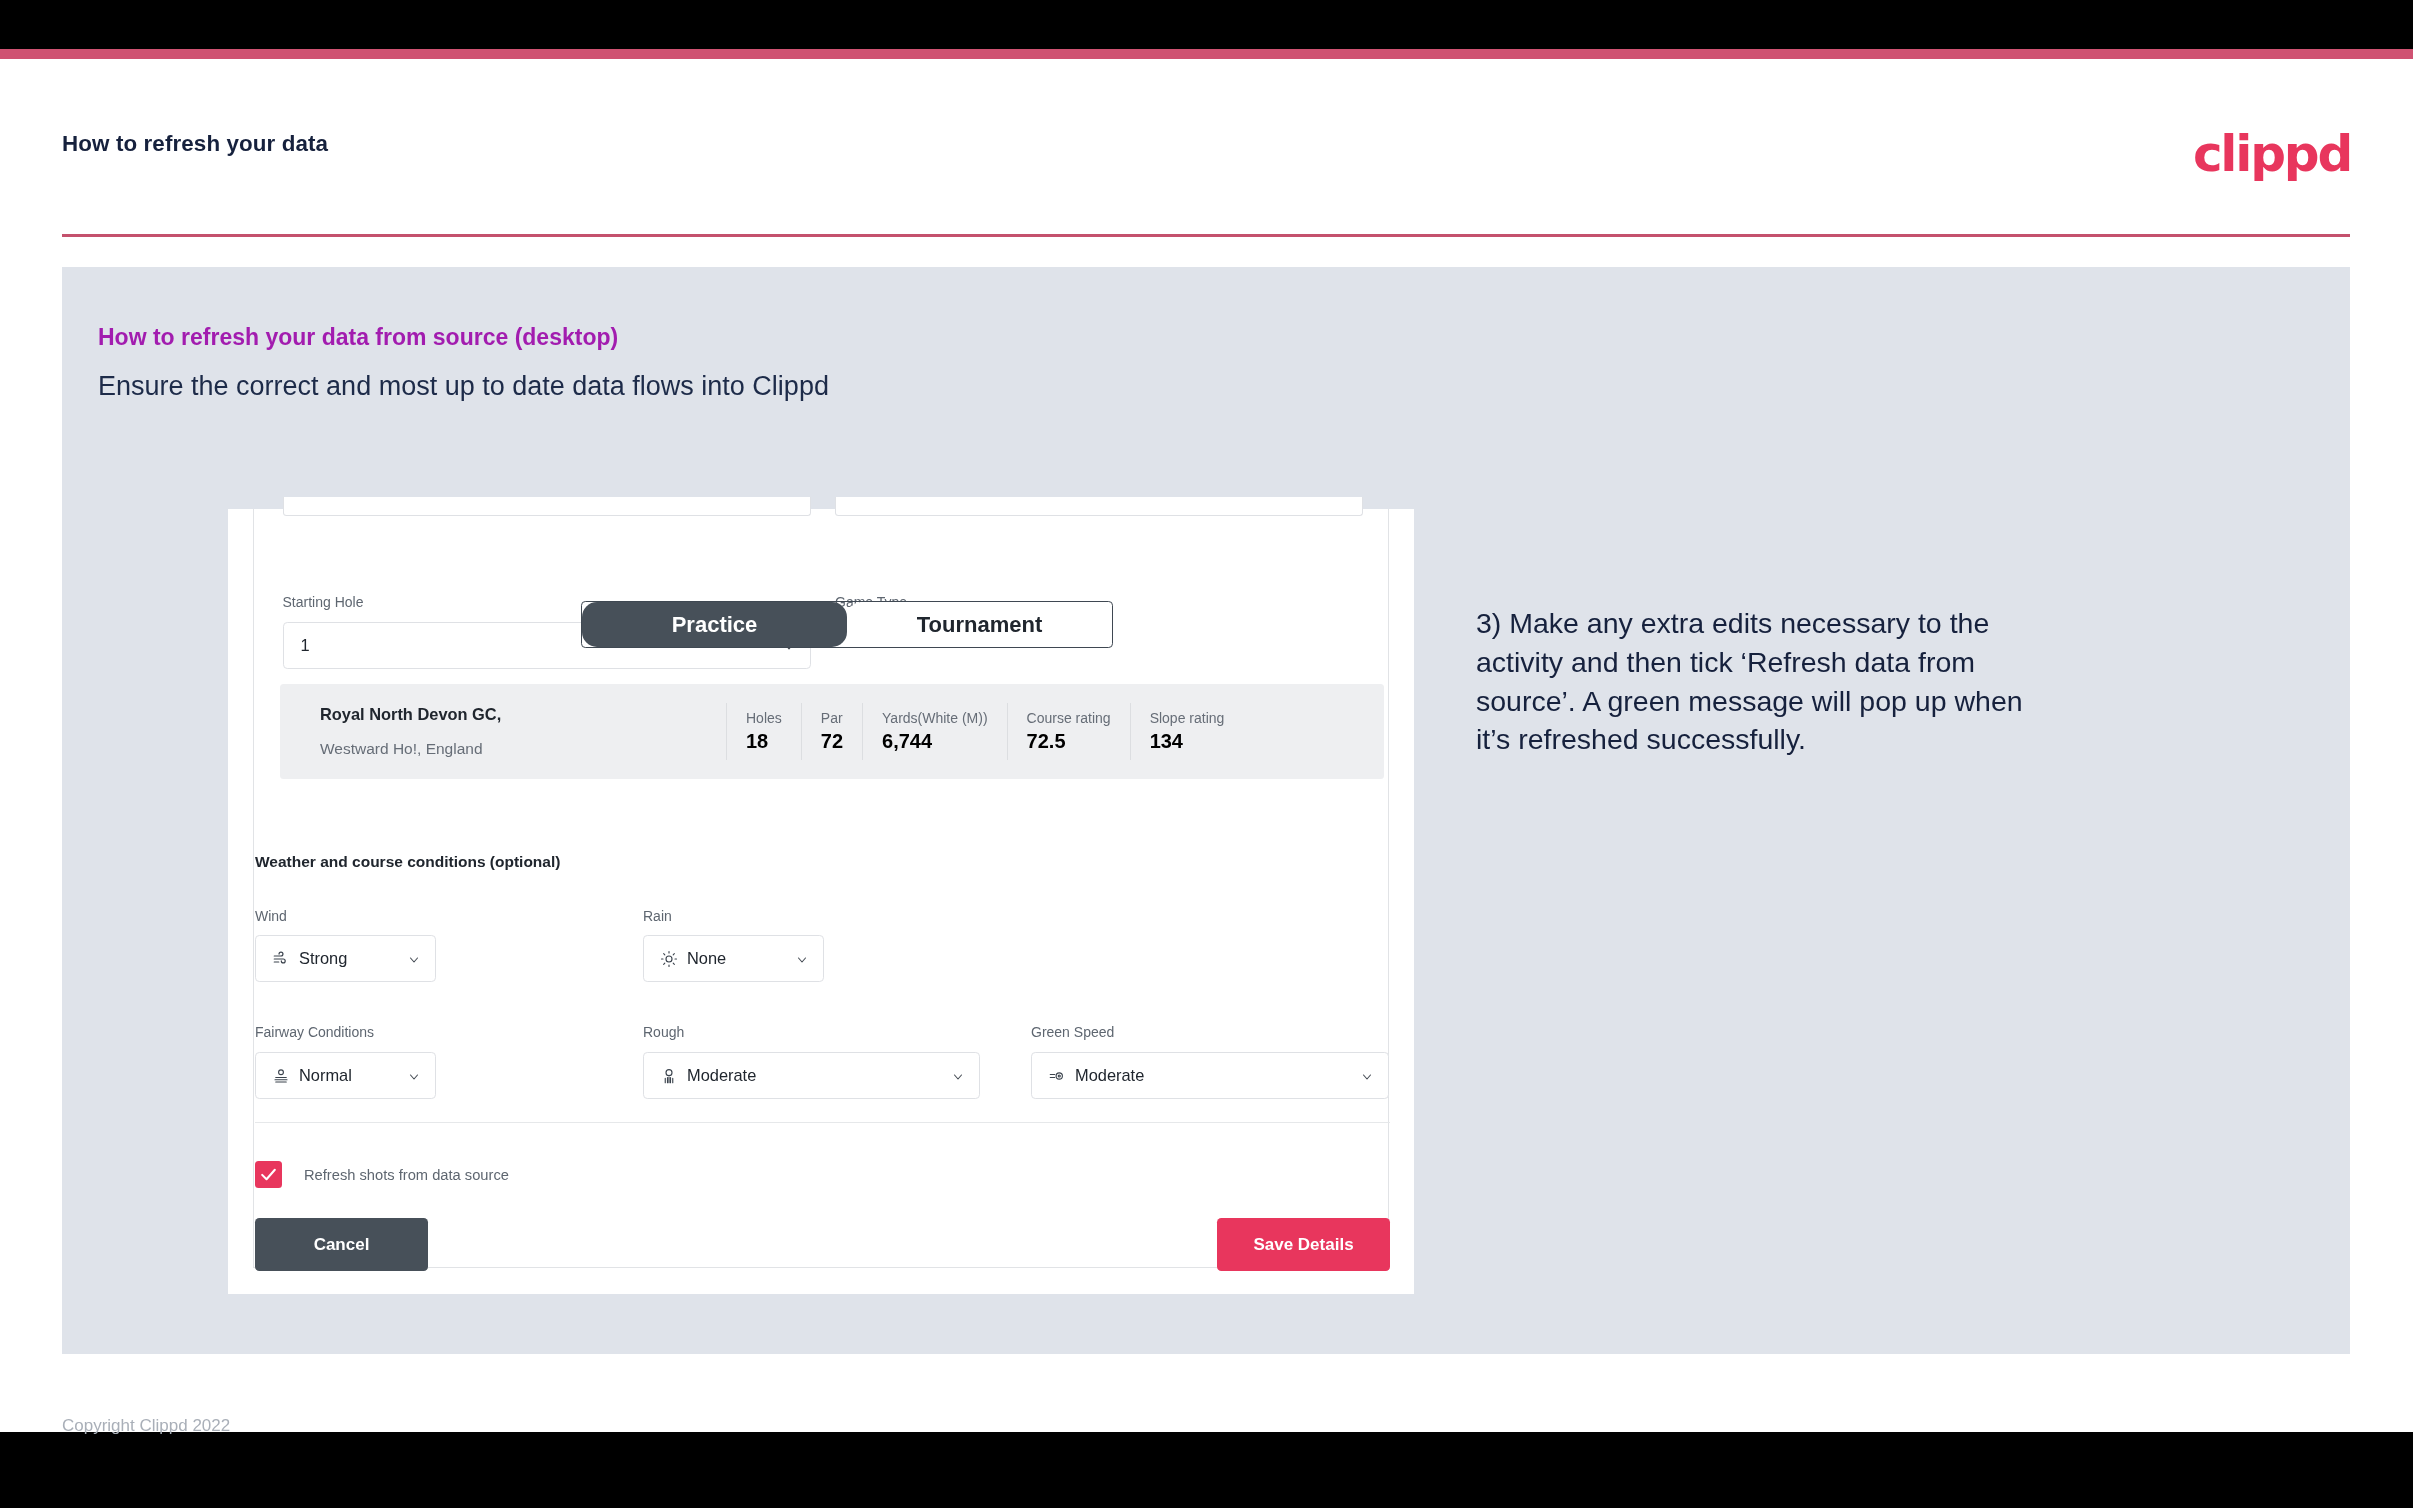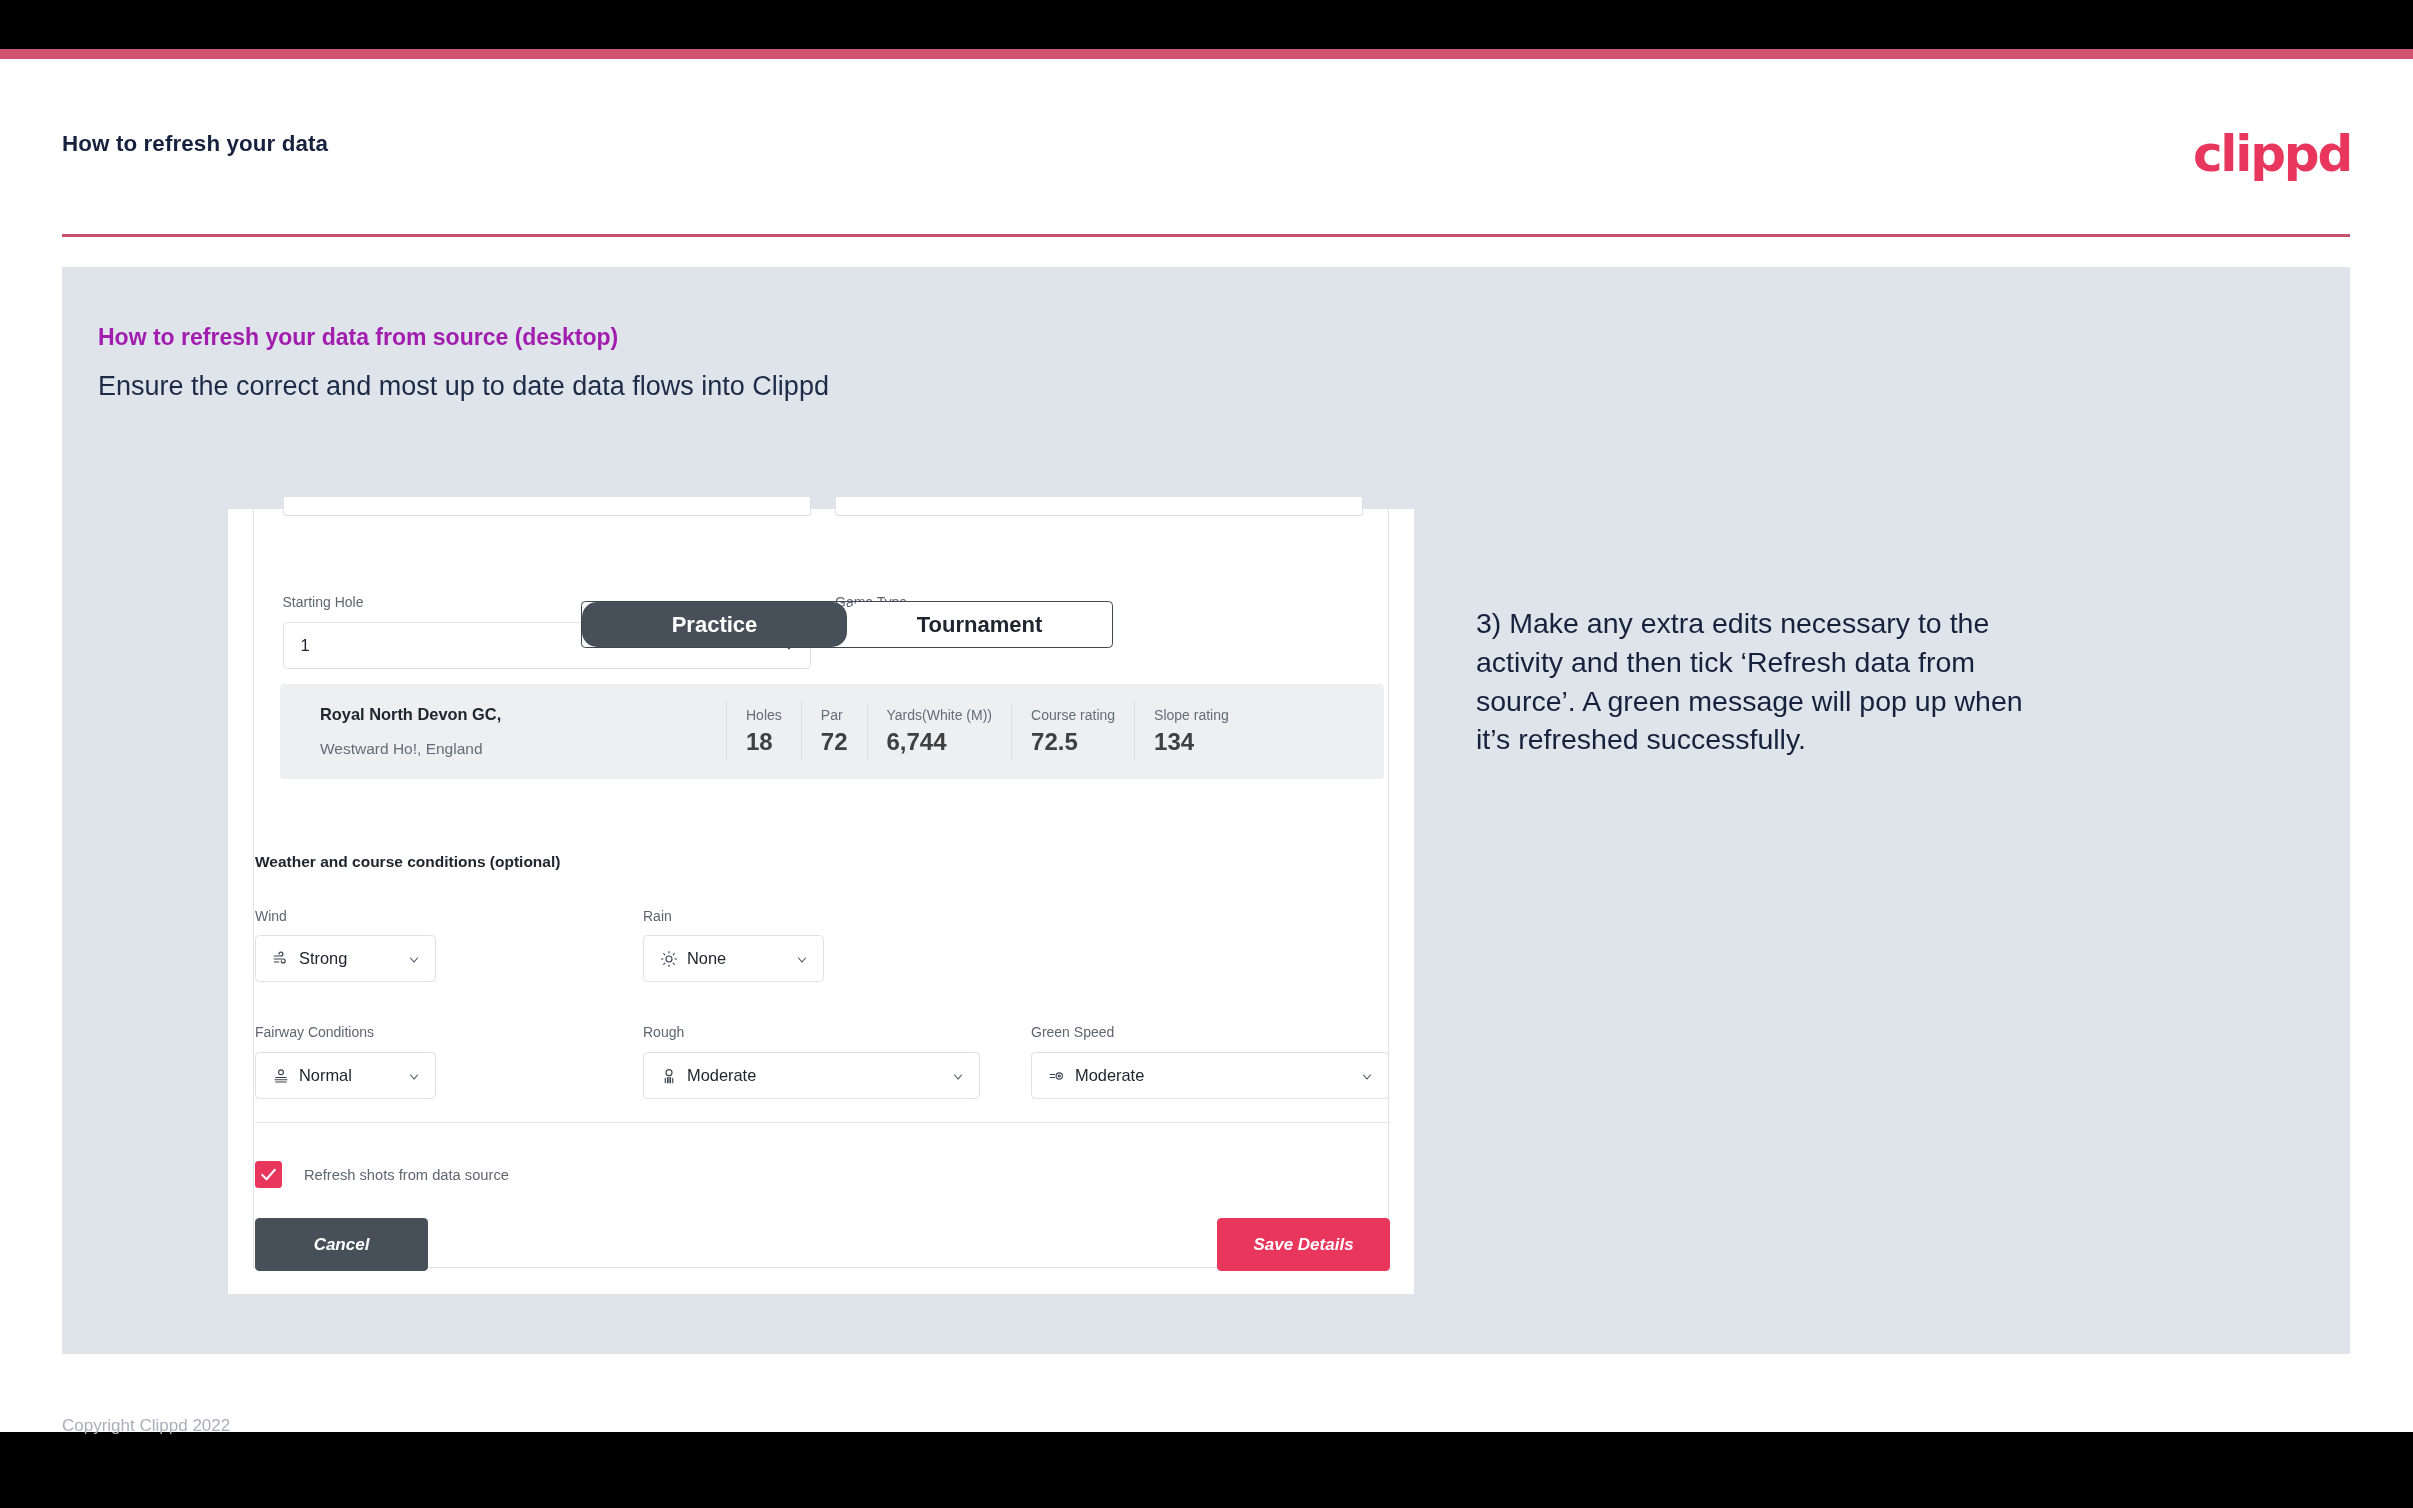--- a/index.html
+++ b/index.html
@@ -129,21 +129,21 @@
   .course .stat {
     flex: 0 0 auto;
     padding: 0 19px;
     border-left: 0.9px solid #dcdee1;
     height: 57px;
     display: flex; flex-direction: column; justify-content: center;
     align-items: flex-start;
     text-align: right;
   }
   .course .stat .k { font-size: 14px; color: #666d77; }
-  .course .stat .v { font-size: 24px; font-weight: bold; color: #404040; margin-top: 4.3px; }
+  .course .stat .v { font-size: 20px; font-weight: bold; color: #000000; margin-top: 4.3px; }
 
   .section-title {
     position: absolute; left: 255px; top: 853px;
     font-size: 15.5px; font-weight: bold; color: #20262e;
   }
 
   .divider {
     position: absolute; left: 255px; top: 1122px;
     width: 1135px; height: 0.9px; background: #e6e8ea;
   }
@@ -153,21 +153,21 @@
   .cb {
     width: 27px; height: 27px; border-radius: 3.5px;
     background: #e8365d; display: flex; align-items: center; justify-content: center;
   }
   .cb-label { font-size: 14.7px; color: #5e6670; margin-left: 22px; }
 
   
   .btn {
     position: absolute; height: 53px; border-radius: 4.3px;
     display: flex; align-items: center; justify-content: center;
-    font-size: 17px; font-weight: bold; color: #ffffff; font-style: italic;
+    font-size: 17px; font-weight: bold; color: #ffffff;
   }
   .btn-cancel { left: 255px; top: 1218px; width: 173px; background: #475059; }
   .btn-save   { left: 1217px; top: 1218px; width: 173px; background: #e8365d; }
 
   
   .instruction {
     position: absolute; left: 1476px; top: 604px;
     width: 552px;
     font-size: 28.5px; line-height: 1.36; color: #16213d;
   }

